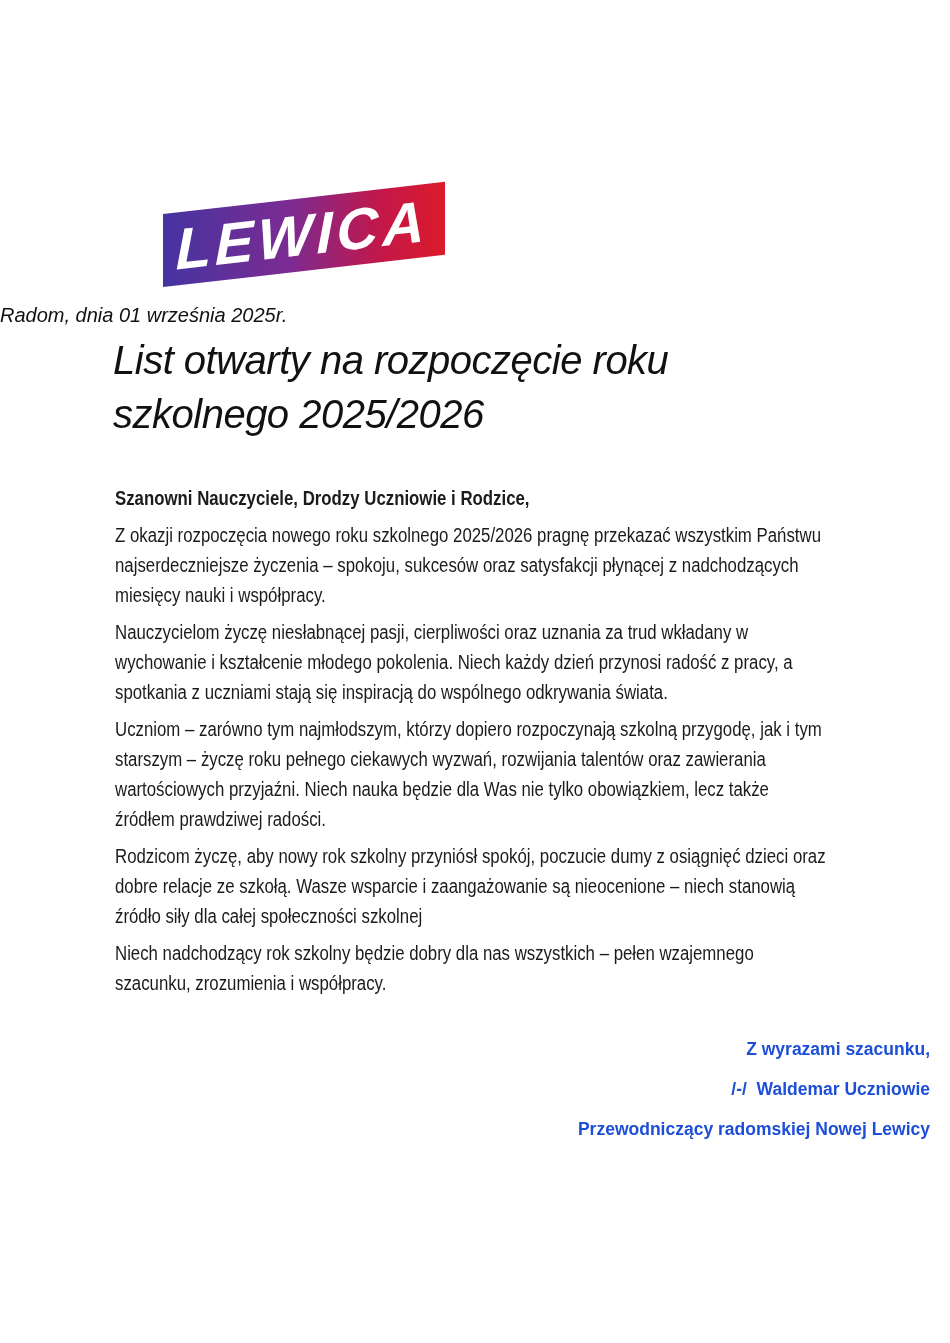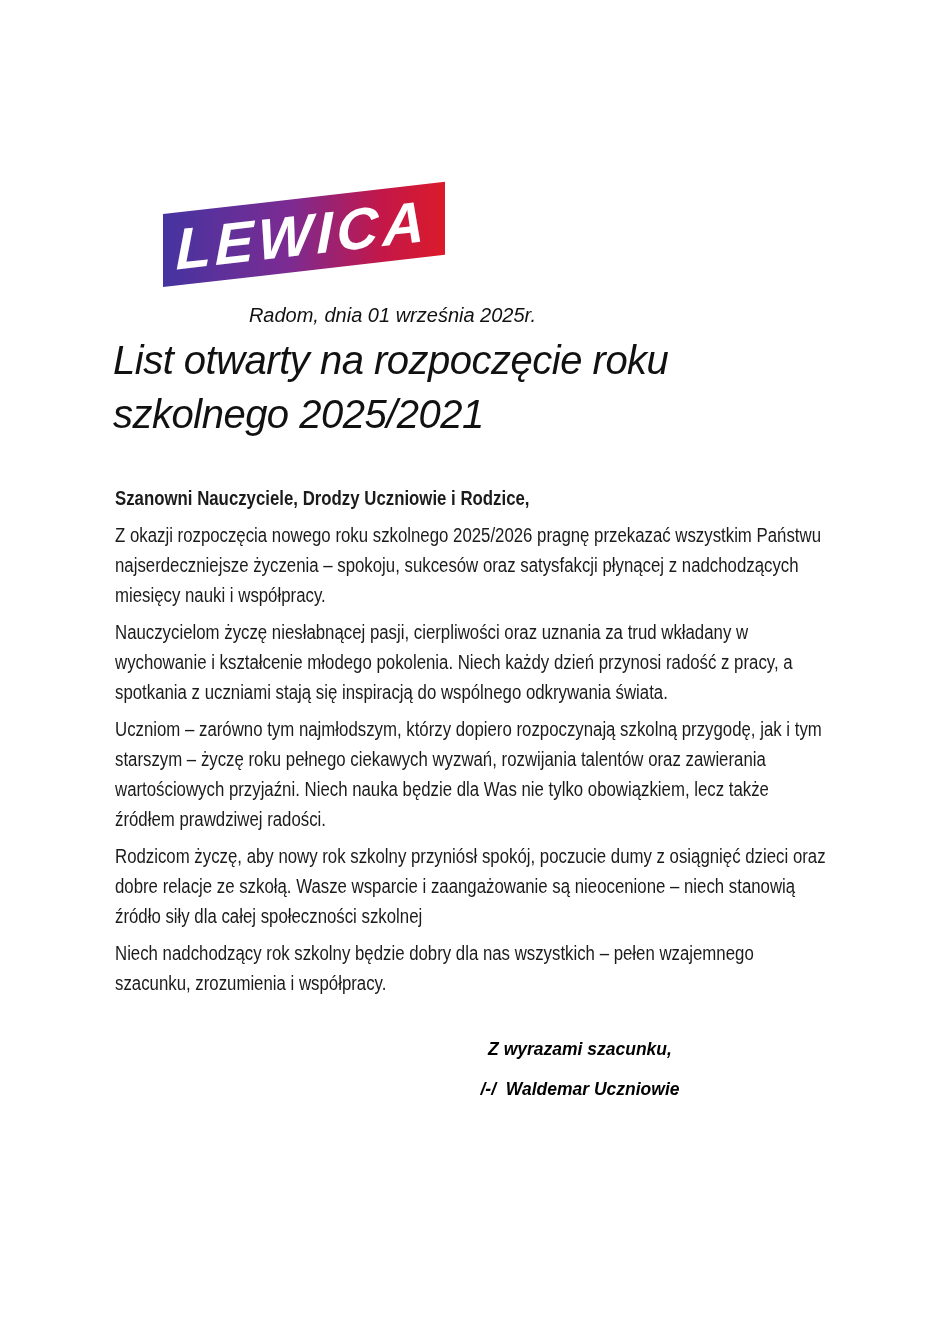--- a/index.html
+++ b/index.html
@@ -42,21 +42,21 @@
     padding-right: 4px;
     white-space: nowrap;
   }
 
   
   .date-line {
     position: absolute;
     top: 302px;
     left: 0;
     right: 165px;
-    text-align: center;
+    text-align: left;
     font-style: italic;
     font-size: 20px;
     line-height: 26px;
     color: #111111;
   }
 
   
   .doc-title {
     position: absolute;
     left: 113px;
@@ -92,44 +92,43 @@
     margin: 0 0 7px 0;
     white-space: pre-line;
   }
 
   
   .signature {
     position: absolute;
     left: 230px;
     top: 1029px;
     width: 700px;
-    text-align: center;
+    text-align: right;
     font-weight: bold;
-    font-style: italic;
     font-size: 17.5px;
     line-height: 40px;
-    color: #000000;
+    color: #1d4ed8;
   }
   .signature .sig-line {
     white-space: pre-wrap;
   }
 </style>
 </head>
 <body>
 
 <div class="page">
 
   <div class="logo-banner">
     <span class="logo-text">LEWICA</span>
   </div>
 
   <div class="date-line">Radom, dnia 01 września 2025r.</div>
 
   <h1 class="doc-title">List otwarty na rozpoczęcie roku
-szkolnego 2025/2021</h1>
+szkolnego 2025/2026</h1>
 
   <div class="letter-body">
     <p class="salutation">Szanowni Nauczyciele, Drodzy Uczniowie i Rodzice,</p>
     <p class="para">Z okazji rozpoczęcia nowego roku szkolnego 2025/2026 pragnę przekazać wszystkim Państwu
 najserdeczniejsze życzenia – spokoju, sukcesów oraz satysfakcji płynącej z nadchodzących
 miesięcy nauki i współpracy.</p>
     <p class="para">Nauczycielom życzę niesłabnącej pasji, cierpliwości oraz uznania za trud wkładany w
 wychowanie i kształcenie młodego pokolenia. Niech każdy dzień przynosi radość z pracy, a
 spotkania z uczniami stają się inspiracją do wspólnego odkrywania świata.</p>
     <p class="para">Uczniom – zarówno tym najmłodszym, którzy dopiero rozpoczynają szkolną przygodę, jak i tym
@@ -139,15 +138,16 @@
     <p class="para">Rodzicom życzę, aby nowy rok szkolny przyniósł spokój, poczucie dumy z osiągnięć dzieci oraz
 dobre relacje ze szkołą. Wasze wsparcie i zaangażowanie są nieocenione – niech stanowią
 źródło siły dla całej społeczności szkolnej</p>
     <p class="para">Niech nadchodzący rok szkolny będzie dobry dla nas wszystkich – pełen wzajemnego
 szacunku, zrozumienia i współpracy.</p>
   </div>
 
   <div class="signature">
     <div class="sig-line">Z wyrazami szacunku,</div>
     <div class="sig-line">/-/  Waldemar Uczniowie</div>
+    <div class="sig-line">Przewodniczący radomskiej Nowej Lewicy</div>
   </div>
 
 </div>
 
 </body></html>

